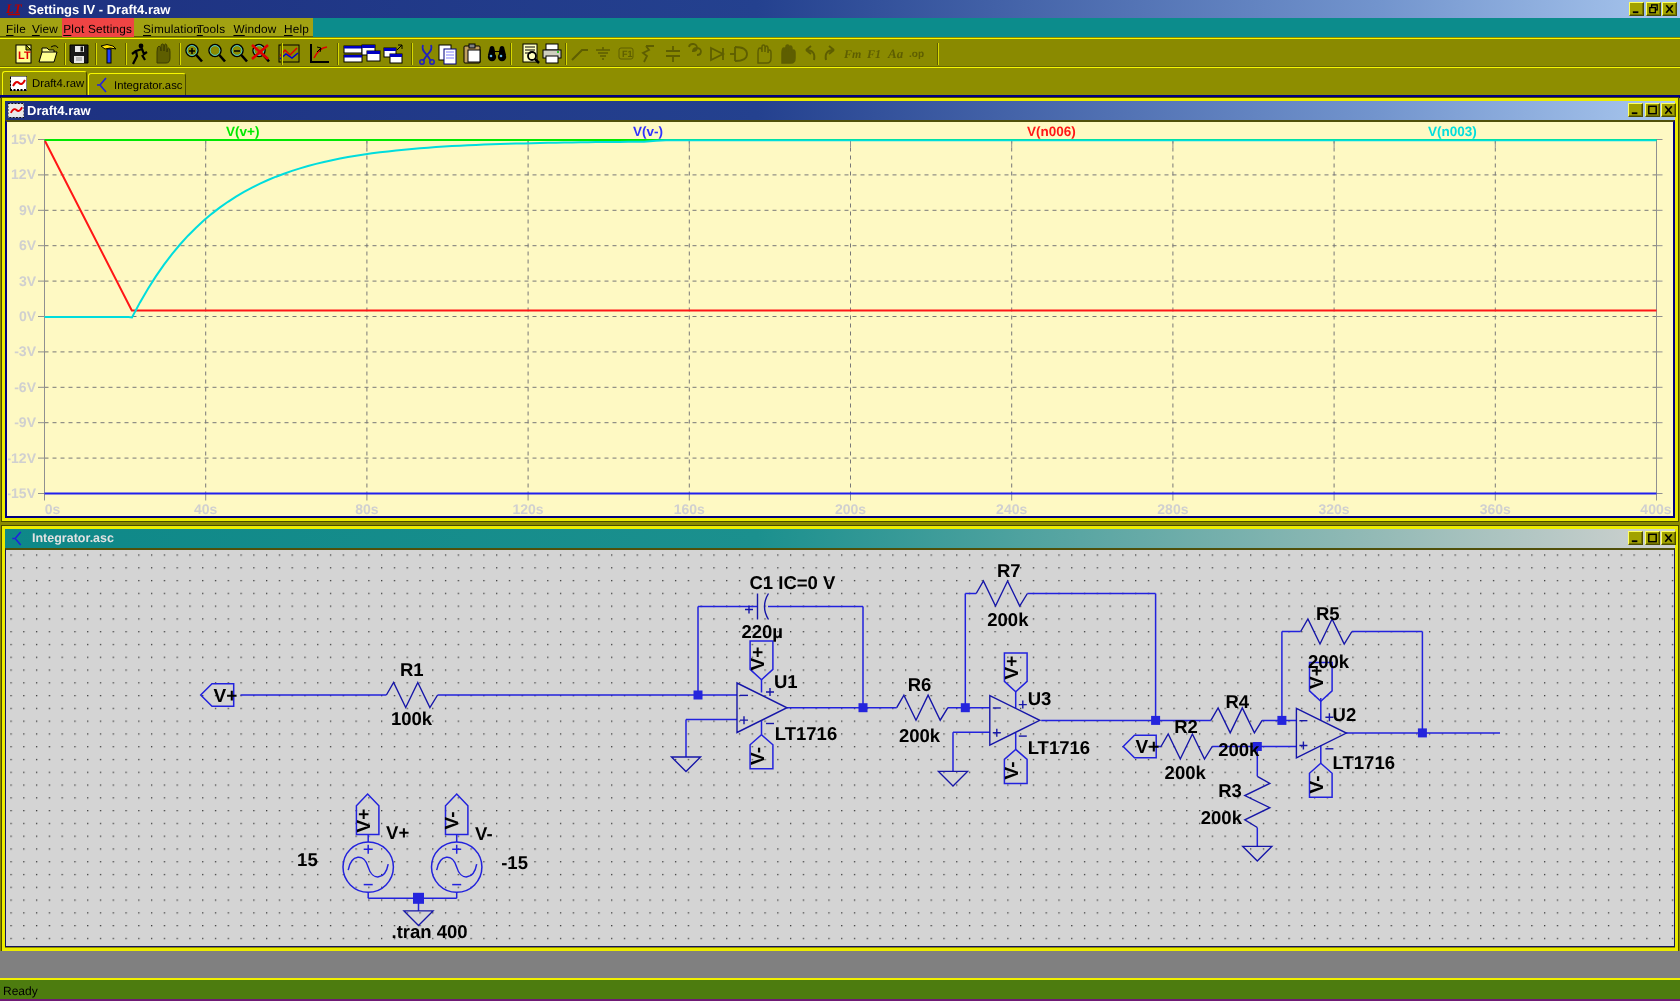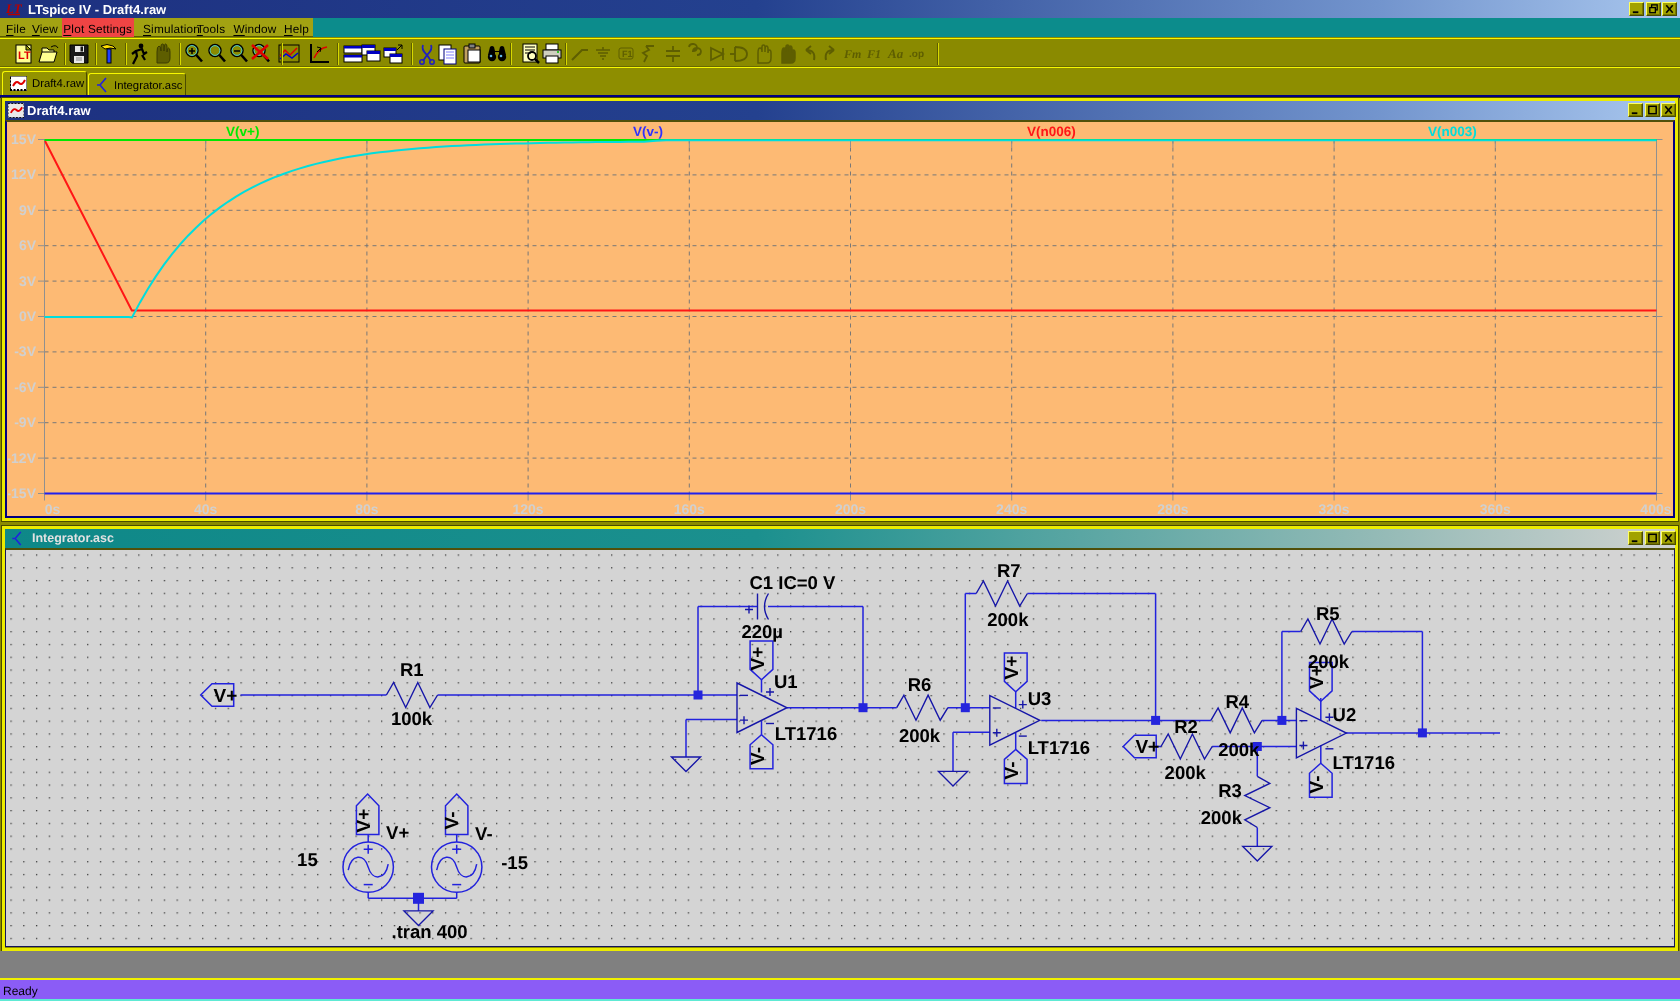--- a/index.html
+++ b/index.html
@@ -14,49 +14,49 @@
 .tabbar{position:absolute;left:0;top:67px;width:100%;height:28px;background:#8e8e00;border-top:1px solid #f8f800}
 .tab{position:absolute;font-size:11.3px;color:#000;background:#939300;border:1px solid #f0f000;border-bottom:none;border-radius:3px 3px 0 0}
 .mdiline{position:absolute;left:0;top:95px;width:100%;height:3px;background:#000080}
 .win{position:absolute;left:2px;width:1676px;border:3px solid #ebeb00;outline:1px solid #4a4a00;background:#8e8e00}
 .wtitle{height:19px;position:relative}
 .wtitle.active{background:linear-gradient(to right,#1d3080,#24418f 45%,#7294cd 82%,#a9c7ee)}
 .wtitle.inactive{background:linear-gradient(to right,#0e8888,#1b908e 45%,#93bab6 82%,#d0d2d0)}
 .wtitle .t{position:absolute;left:22px;top:2px;font-weight:bold;font-size:13px}
 .wb{position:absolute;width:15px;height:14px;background:#a2a200;border-top:1px solid #ffff60;border-left:1px solid #ffff60;border-right:1px solid #4c4c00;border-bottom:1px solid #4c4c00;box-shadow:inset -1px -1px 0 #767600}
 .wb svg{width:13px;height:12px;display:block}
-.wcontent{position:relative;background:#fdba74;overflow:hidden}
+.wcontent{position:relative;background:#fef9c3;overflow:hidden}
 .plotb{border:2px solid #000080;border-top-color:#50500a}
 .schb{border:1px solid #14145a;border-top:2px solid #50500a}
 .plot svg{position:absolute;left:0;top:0}
 .grid path{stroke:#787878;stroke-width:1;stroke-dasharray:4 4}
 .ax path,.ax rect{stroke:#909090;stroke-width:1}
 .ylab text{fill:#d0d0d0;font-size:14px;font-weight:bold;font-family:"Liberation Sans",sans-serif}
 .tl{font-size:13.5px;font-weight:bold;font-family:"Liberation Sans",sans-serif}
 .tr{stroke-width:2;fill:none}
 .schem{background:#d4d4d4}
 .schem svg{position:absolute;left:0;top:0}
 .wire path,.wire circle{stroke:#2222dd;stroke-width:1.5;fill:none}
 .cmp path{stroke:#1616a8;stroke-width:1.4;fill:none}
 .jc{fill:#2424dc;stroke:none}
 .jc rect{fill:#2424dc}
 .ft text{fill:#000;font-size:19px;font-weight:bold;font-family:"Liberation Sans",sans-serif}
 .st{font-size:17px;font-weight:bold}
 .stb{font-size:17px;font-weight:bold}
 .sl text{fill:#000;font-size:18.5px;font-weight:bold;font-family:"Liberation Sans",sans-serif}
-.statusbar{position:absolute;left:0;top:978px;width:100%;height:23px;background:#8b5cf6;border-top:2px solid #f0f000;border-bottom:2px solid #5eead4;font-size:12px;color:#000;padding:4px 0 0 3px}
+.statusbar{position:absolute;left:0;top:978px;width:100%;height:23px;background:#4d7c0f;border-top:2px solid #f0f000;border-bottom:2px solid #701a75;font-size:12px;color:#000;padding:4px 0 0 3px}
 .grayband{position:absolute;left:0px;top:951px;width:1680px;height:27px;background:#808080}
 u{text-decoration:underline;text-underline-offset:2px}
 </style></head><body>
 <div class="titlebar">
   <svg class="abs" style="left:5px;top:1px" width="18" height="15" viewBox="0 0 18 15">
       <text x="1" y="12" font-size="13" font-weight="bold" font-style="italic" fill="#b80000" font-family="Liberation Serif">LT</text>
       <path d="M3,13.5 L15,13.5" stroke="#b80000" stroke-width="1.5"></path>
     </svg>
-  <span class="t">LTspice IV - Draft4.raw</span>
+  <span class="t">Settings IV - Draft4.raw</span>
   <div class="wb" style="left:1629px;top:2px">
       <svg viewBox="0 0 14 13">
         <path d="M3,10 H9" stroke="#000" stroke-width="2"></path>
       </svg>
     </div>
     <div class="wb" style="left:1646px;top:2px">
       <svg viewBox="0 0 14 13">
         <rect x="5" y="2" width="6" height="5.5" fill="none" stroke="#000" stroke-width="1.4"></rect>
         <rect x="3" y="5" width="6" height="5.5" fill="#a8a800" stroke="#000" stroke-width="1.4"></rect>
       </svg>

